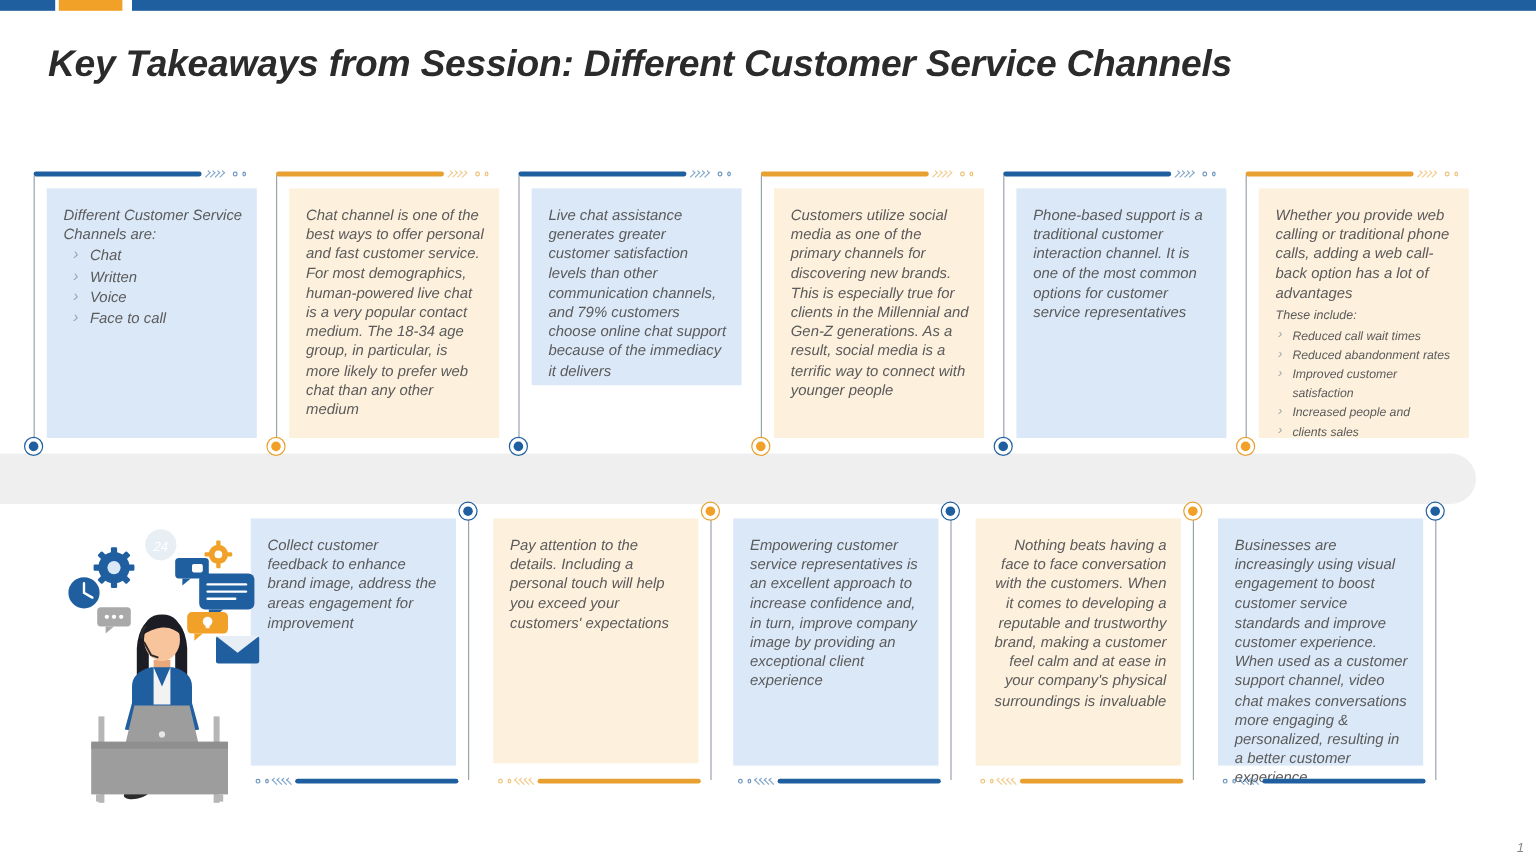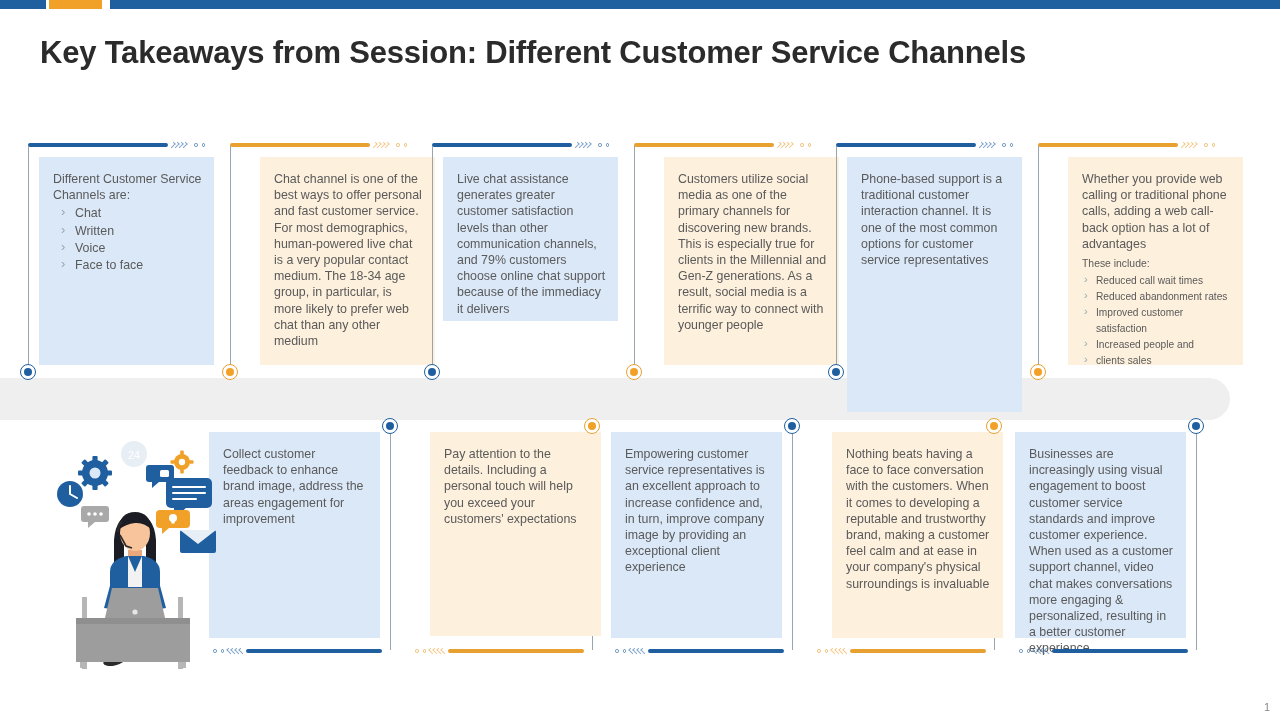--- a/index.html
+++ b/index.html
@@ -2,21 +2,21 @@
 <html><head>
 <meta charset="utf-8">
 <style>
   * { box-sizing: border-box; margin: 0; padding: 0; }
   html, body {
     width: 1280px; height: 720px;
     background: #ffffff;
     font-family: "Liberation Sans", sans-serif;
     overflow: hidden;
   }
-  #slide { position: relative; width: 1280px; height: 720px; background:#fff; }
+  #slide { position: relative; width: 1280px; height: 720px; background:#fff;font-style:italic; }
 
   
   .topbar { position:absolute; top:0; left:0; width:1280px; height:9px; }
   .topbar .seg { position:absolute; top:0; height:9px; }
   .seg-a { left:0;    width:46px;   background:#1f5fa0; }
   .seg-b { left:49px; width:53px;   background:#f2a128; }
   .seg-c { left:110px;width:1170px; background:#1f5fa0; }
 
   
   .title {
@@ -33,21 +33,21 @@
 
   
   .card { position:absolute; }
 
   .card .box {
     position:absolute; left:0; top:0;
     padding:14px 12px 10px 14px;
     font-size:12.4px; line-height:16.2px; color:#5a5a5a;
   }
   .card.blue .box { background:#dbe8f8; }
-  .card.orange .box { background:#fdf0dd;margin-left:19px; }
+  .card.orange .box { background:#fdf0dd; }
 
   
   .rule { position:absolute; height:10px; display:flex; align-items:center; }
   .rule .line { height:4px; border-radius:2px; }
   .rule .chev { display:flex; align-items:center; margin:0 3px; }
   .rule .chev i {
     display:block; width:3px; height:6px; margin-right:1px;
     border-right:1.3px solid currentColor; border-top:1.3px solid currentColor;
     transform:skewX(0deg) rotate(45deg); opacity:.55;
   }
@@ -120,21 +120,21 @@
             <b></b>
           </div>
         </div>
         <div class="stem" style="left: 0px; top: 6px; height: 226px;"></div>
         <div class="box" style="left: 11px; top: 17px; width: 175px; height: 208px;">
           <div>Different  Customer Service  Channels  are:</div>
           <ul class="blist">
             <li>Chat</li>
             <li>Written</li>
             <li>Voice</li>
-            <li>Face to face</li>
+            <li>Face to call</li>
           </ul>
         </div>
         <div class="node blue" style="left: -8px; top: 224px;">
           <span></span>
         </div>
       </div>
       <div class="card orange" style="left: 230px; top: 140px; width: 186px; height: 245px;">
         <div class="rule orange" style="left: 0px; top: 0px; width: 186px;">
           <div class="line" style="width: 140px;"></div>
           <div class="chev">
@@ -208,21 +208,21 @@
             <i></i>
             <i></i>
             <i></i>
           </div>
           <div class="dots">
             <b></b>
             <b></b>
           </div>
         </div>
         <div class="stem" style="left: 0px; top: 6px; height: 226px;"></div>
-        <div class="box" style="left: 11px; top: 17px; width: 175px; height: 255px;">
+        <div class="box" style="left: 11px; top: 17px; width: 175px; height: 208px;">
           <div>Phone-based  support is a traditional  customer interaction channel. It is one of the most common options for customer service  representatives</div>
         </div>
         <div class="node blue" style="left: -8px; top: 224px;">
           <span></span>
         </div>
       </div>
       <div class="card orange" style="left: 1038px; top: 140px; width: 186px; height: 245px;">
         <div class="rule orange" style="left: 0px; top: 0px; width: 186px;">
           <div class="line" style="width: 140px;"></div>
           <div class="chev">
@@ -311,21 +311,21 @@
             <i></i>
             <i></i>
             <i></i>
           </div>
           <div class="line" style="width: 136px;"></div>
         </div>
         <div class="node blue" style="left: 173px; top: 0px;">
           <span></span>
         </div>
       </div>
-      <div class="card orange" style="left: 813px; top: 418px; width: 186px; height: 238px;">
+      <div class="card orange" style="left: 813px; top: 418px; width: 186px; height: 238px; text-align: right;">
         <div class="stem" style="left: 181px; top: 8px; height: 224px;"></div>
         <div class="box" style="left: 0px; top: 14px; width: 171px; height: 206px;">
           <div>Nothing beats having  a face to face conversation with the customers. When it comes to developing  a reputable and trustworthy brand, making a customer feel calm and at ease in your company's physical surroundings  is invaluable</div>
         </div>
         <div class="rule orange" style="left: 0px; top: 228px; width: 182px;">
           <div class="dots">
             <b></b>
             <b></b>
           </div>
           <div class="chev" style="transform: scaleX(-1);">

